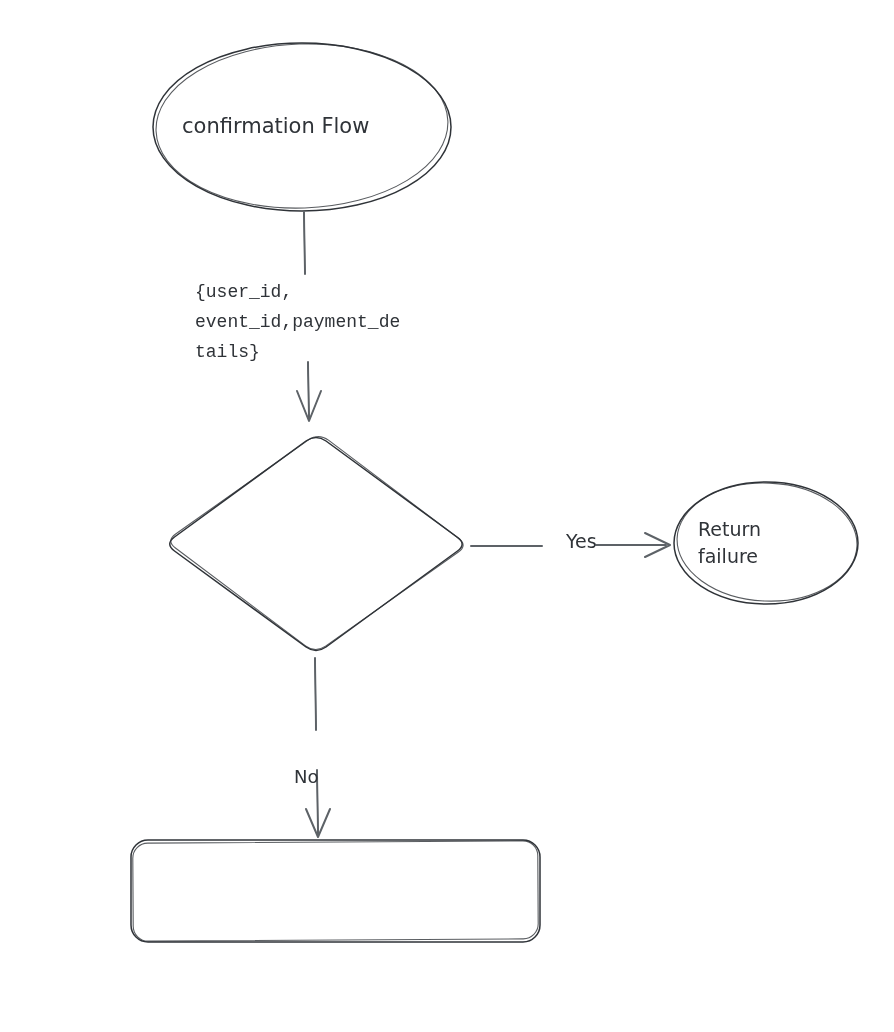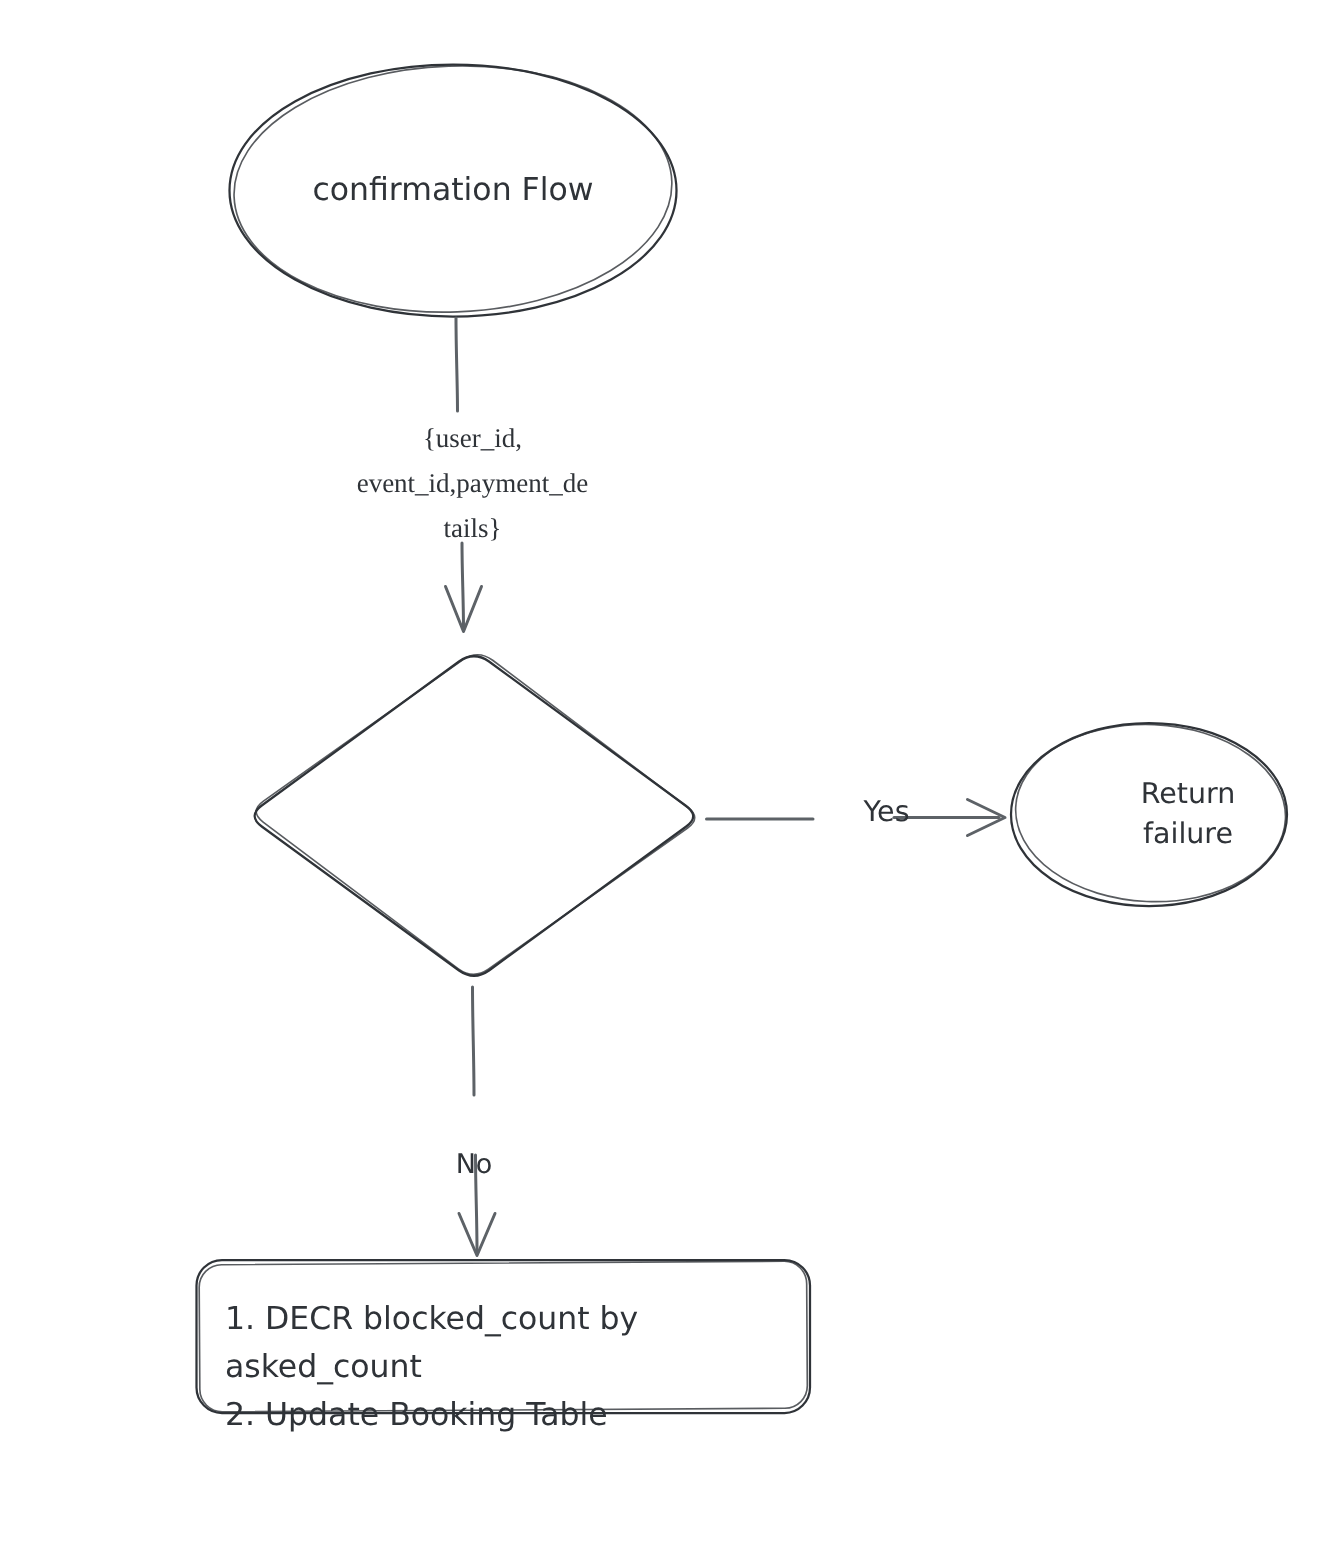--- a/index.html
+++ b/index.html
@@ -37,58 +37,58 @@
     stroke: #5d6267;
     stroke-width: 2;
     stroke-linejoin: round;
     stroke-linecap: round;
   }
   .label {
     position: absolute;
     white-space: pre-line;
     color: #2f3338;
   }
-  .label.center { text-align: center; }
+  .label.center { text-align: left; }
   .node-label {
     font-size: 20px;
     line-height: 28px;
     letter-spacing: 0.3px;
   }
   .start-label {
     left: 182px;
     top: 112px;
     width: 240px;
     font-size: 21px;
     line-height: 28px;
   }
   .decision-label {
     left: 216px;
     top: 489px;
     width: 200px;
   }
   .failure-label {
-    left: 722px;
+    left: 698px;
     top: 516px;
     width: 140px;
     font-size: 19px;
     line-height: 27px;
   }
   .process-label {
     left: 150px;
     top: 863px;
     width: 382px;
     font-size: 21px;
     line-height: 32px;
     text-align: left;
   }
   .payload-label {
     left: 195px;
     top: 277px;
     width: 240px;
-    font-family: Liberation Serif, serif;
+    font-family: Liberation Mono, monospace;
     font-size: 18px;
     line-height: 30px;
     font-weight: 500;
   }
   .yes-label {
     left: 566px;
     top: 530px;
     width: 50px;
     font-size: 19px;
   }
@@ -141,22 +141,20 @@
     <g>
       <path class="edge" d="M 315 658 C 315 682 316 706 316 730"></path>
       <path class="edge" d="M 317 770 C 317 792 318 812 318 834"></path>
       <path class="edge" d="M 306 809 L 318 837 L 330 809"></path>
     </g>
   </svg>
 
   <div class="label center start-label">confirmation Flow</div>
   <div class="label center failure-label">Return
 failure</div>
-  <div class="label process-label">1. DECR blocked_count by asked_count
-2. Update Booking Table</div>
 
   <div class="label center payload-label">{user_id,
 event_id,payment_de
 tails}</div>
   <div class="label center yes-label">Yes</div>
   <div class="label center no-label">No</div>
 
 </div>
 
 </body></html>

